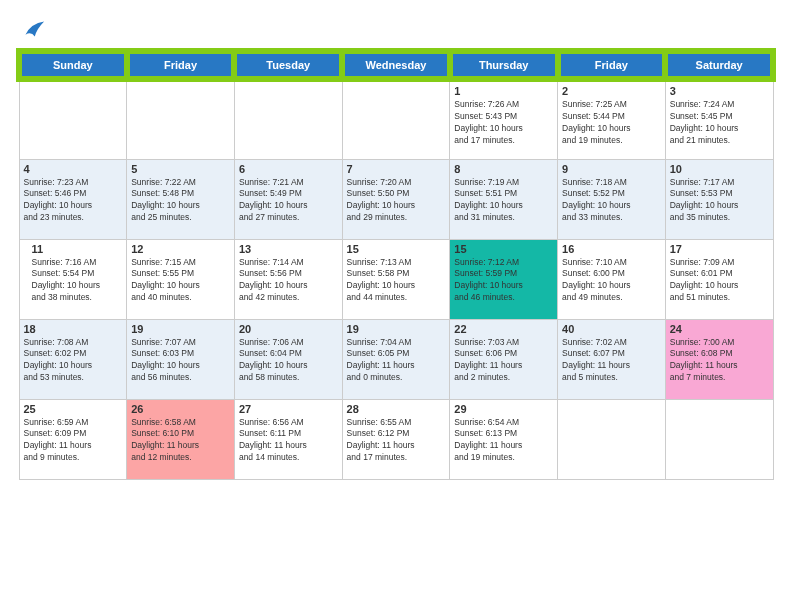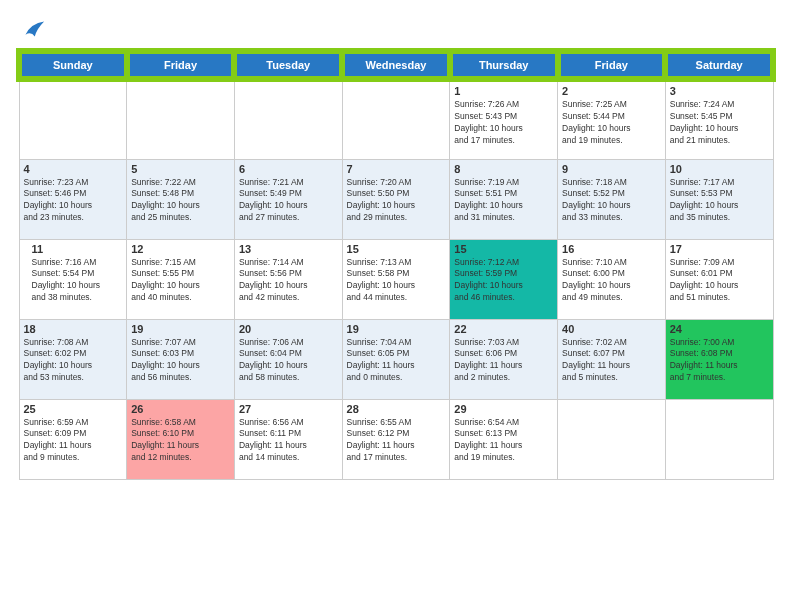--- a/index.html
+++ b/index.html
@@ -216,21 +216,21 @@
             <div class="day-info">Sunrise: 7:04 AM<br>Sunset: 6:05 PM<br>Daylight: 11 hours<br>and 0 minutes.</div>
           </td>
           <td style="background-color: rgb(232, 240, 248);">
             <span class="day-num">22</span>
             <div class="day-info">Sunrise: 7:03 AM<br>Sunset: 6:06 PM<br>Daylight: 11 hours<br>and 2 minutes.</div>
           </td>
           <td style="background-color: rgb(232, 240, 248);">
             <span class="day-num">40</span>
             <div class="day-info">Sunrise: 7:02 AM<br>Sunset: 6:07 PM<br>Daylight: 11 hours<br>and 5 minutes.</div>
           </td>
-          <td style="background-color: #22c55e;">
+          <td style="background-color: #f9a8d4;">
             <span class="day-num">24</span>
             <div class="day-info">Sunrise: 7:00 AM<br>Sunset: 6:08 PM<br>Daylight: 11 hours<br>and 7 minutes.</div>
           </td>
         </tr>
         <tr>
           <td style="background-color: rgb(255, 255, 255);">
             <span class="day-num">25</span>
             <div class="day-info">Sunrise: 6:59 AM<br>Sunset: 6:09 PM<br>Daylight: 11 hours<br>and 9 minutes.</div>
           </td>
           <td style="background-color: #fca5a5;">

